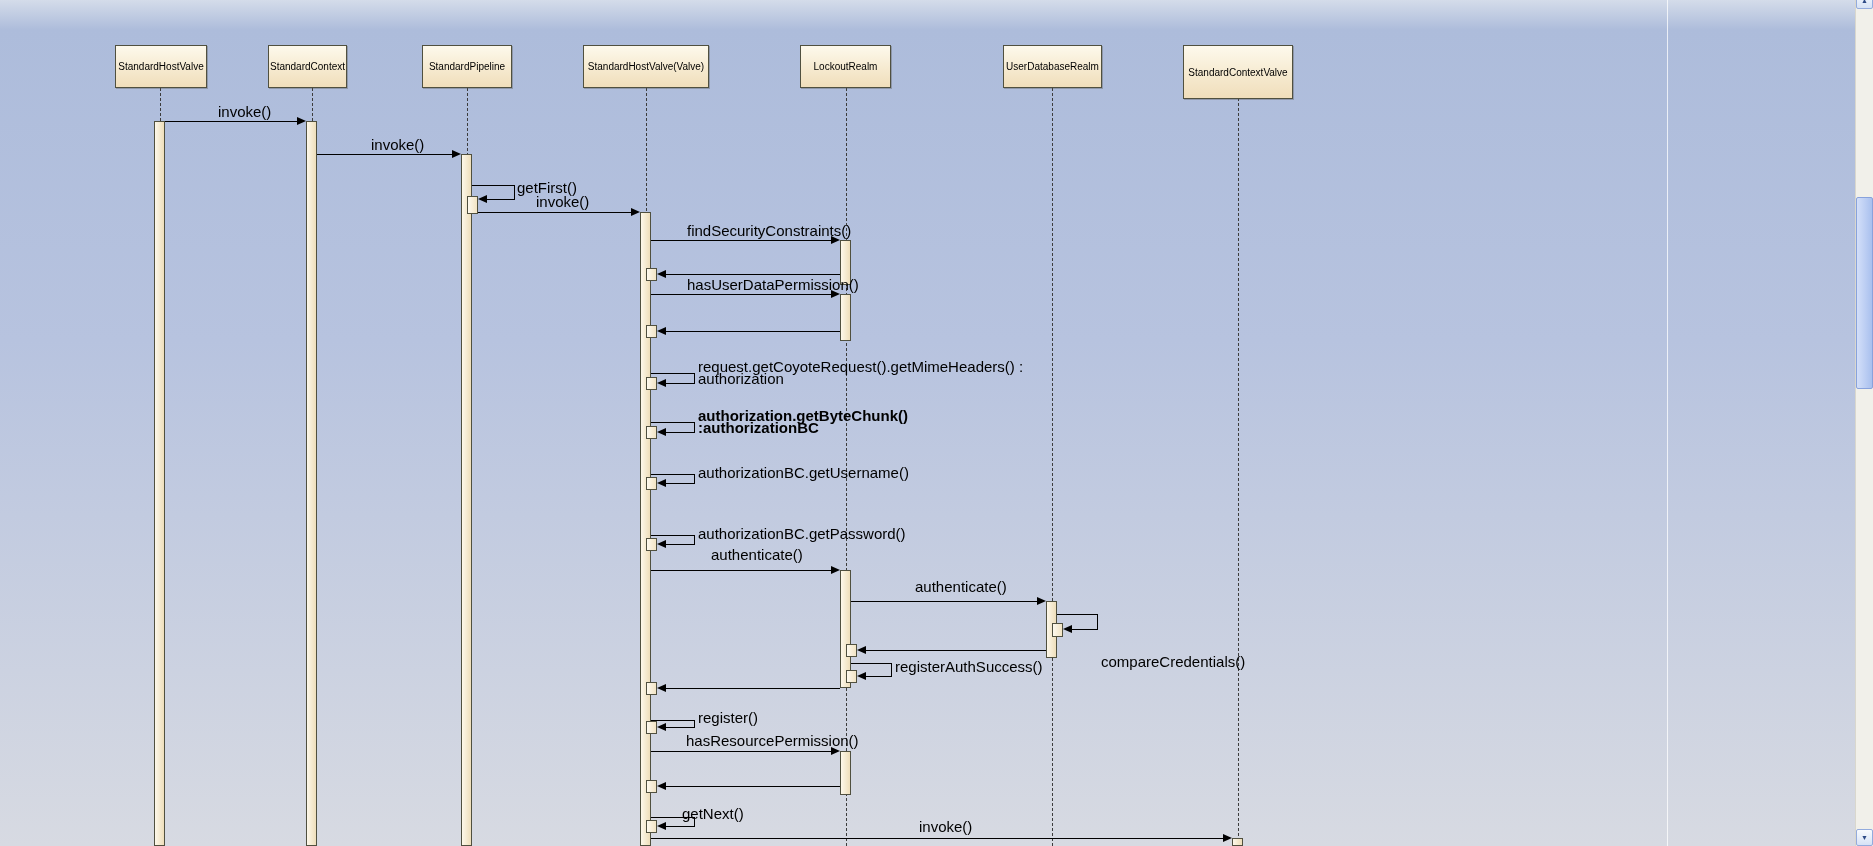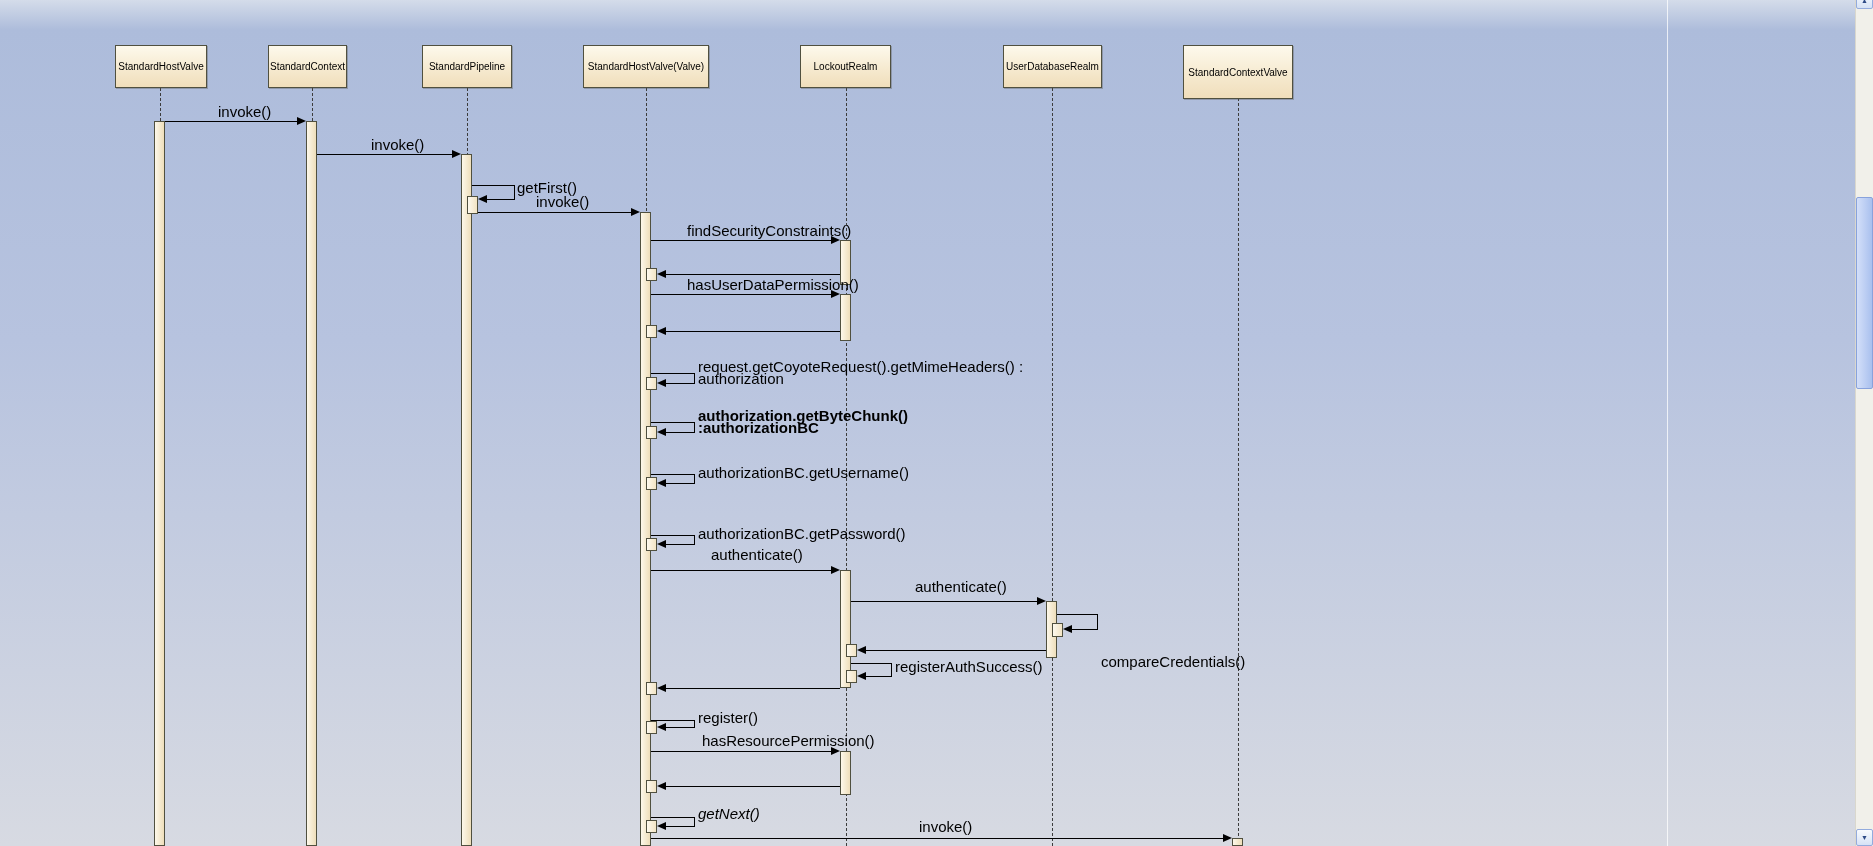--- a/index.html
+++ b/index.html
@@ -165,28 +165,28 @@
     <div class="mlabel" style="left: 895px; top: 661px;">registerAuthSuccess()</div>
     <div class="mline" style="left: 665px; top: 688px; width: 175px;"></div>
     <div class="ah-l" style="left: 657px; top: 684px;"></div>
     <div class="mline" style="left: 651px; top: 720px; width: 43px;"></div>
     <div class="vline" style="left: 694px; top: 720px; height: 8px;"></div>
     <div class="mline" style="left: 665px; top: 727px; width: 29px;"></div>
     <div class="ah-l" style="left: 657px; top: 723px;"></div>
     <div class="mlabel" style="left: 698px; top: 712px;">register()</div>
     <div class="mline" style="left: 651px; top: 751px; width: 181px;"></div>
     <div class="ah-r" style="left: 831px; top: 747px;"></div>
-    <div class="mlabel" style="left: 702px; top: 735px;">hasResourcePermission()</div>
+    <div class="mlabel" style="left: 686px; top: 735px;">hasResourcePermission()</div>
     <div class="mline" style="left: 665px; top: 786px; width: 175px;"></div>
     <div class="ah-l" style="left: 657px; top: 782px;"></div>
     <div class="mline" style="left: 651px; top: 817px; width: 43px;"></div>
     <div class="vline" style="left: 694px; top: 817px; height: 10px;"></div>
     <div class="mline" style="left: 665px; top: 826px; width: 29px;"></div>
     <div class="ah-l" style="left: 657px; top: 822px;"></div>
-    <div class="mlabel" style="left: 698px; top: 808px; font-style: italic;">getNext()</div>
+    <div class="mlabel" style="left: 682px; top: 808px;">getNext()</div>
     <div class="mline" style="left: 651px; top: 838px; width: 573px;"></div>
     <div class="ah-r" style="left: 1223px; top: 834px;"></div>
     <div class="mlabel" style="left: 919px; top: 821px;">invoke()</div>
   </div>
 
 <div class="scrollbar">
   <div class="sb-btn sb-up">
     <span>▲</span>
   </div>
   <div class="sb-thumb" id="sb-thumb" style="top: 197px; height: 192px;"></div>

